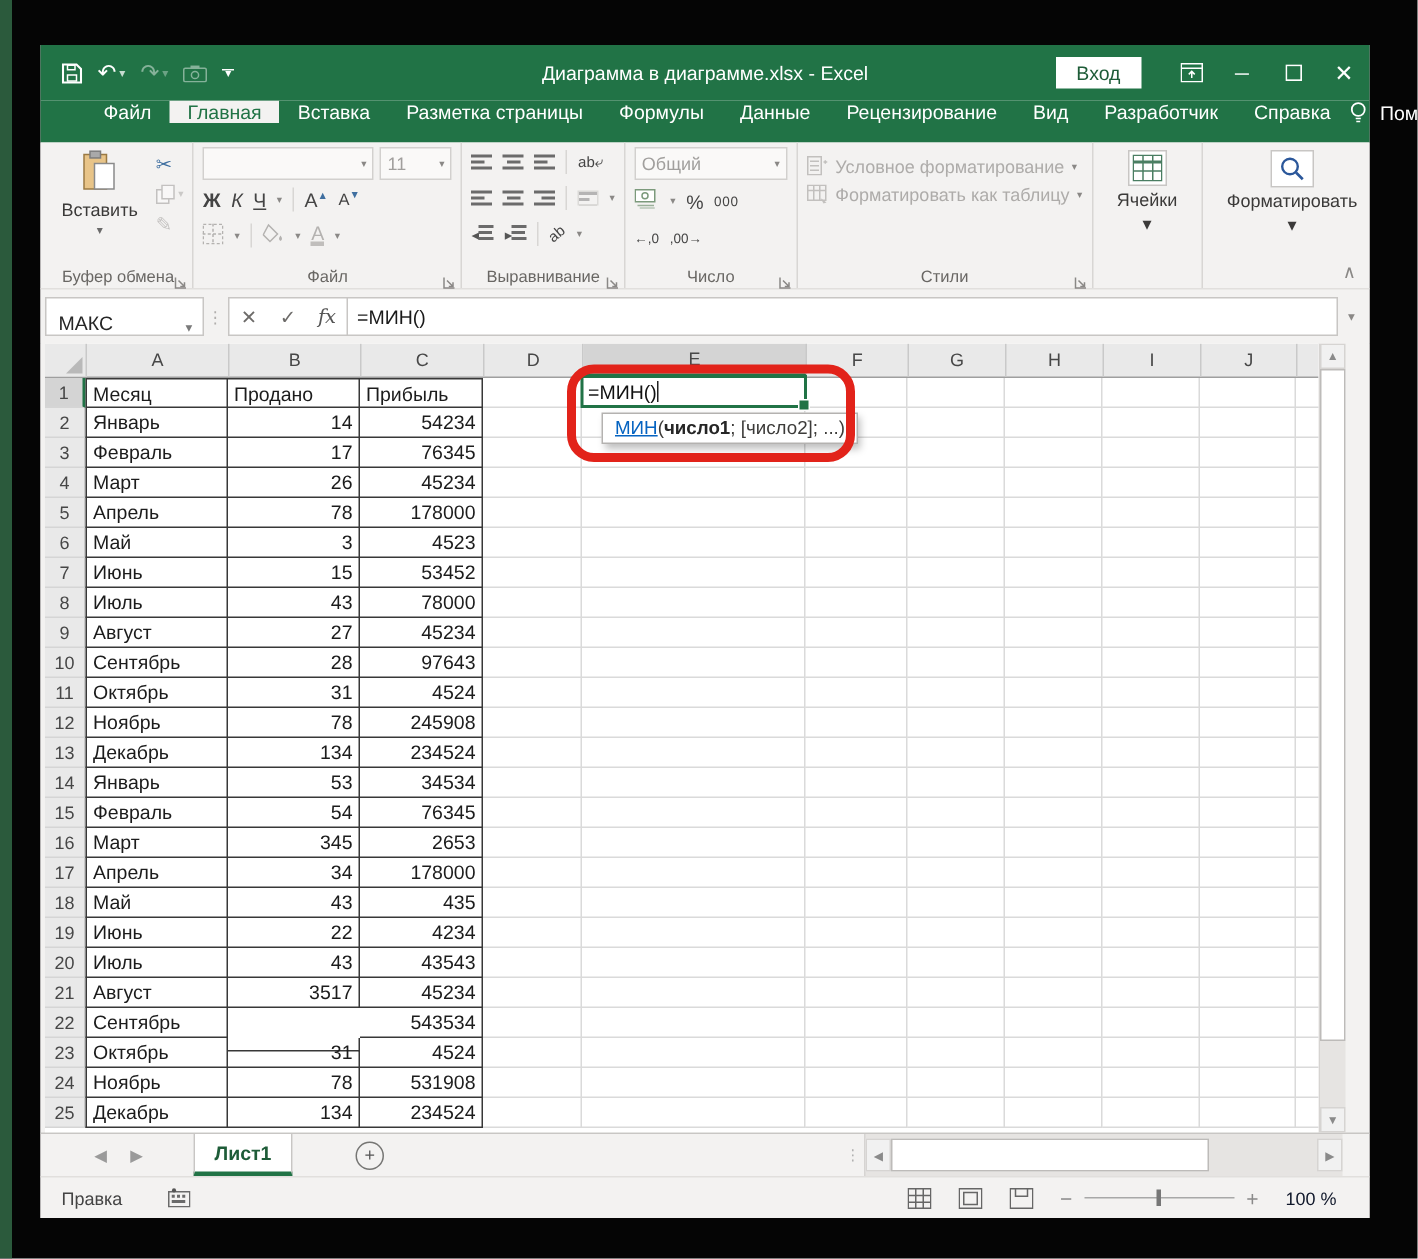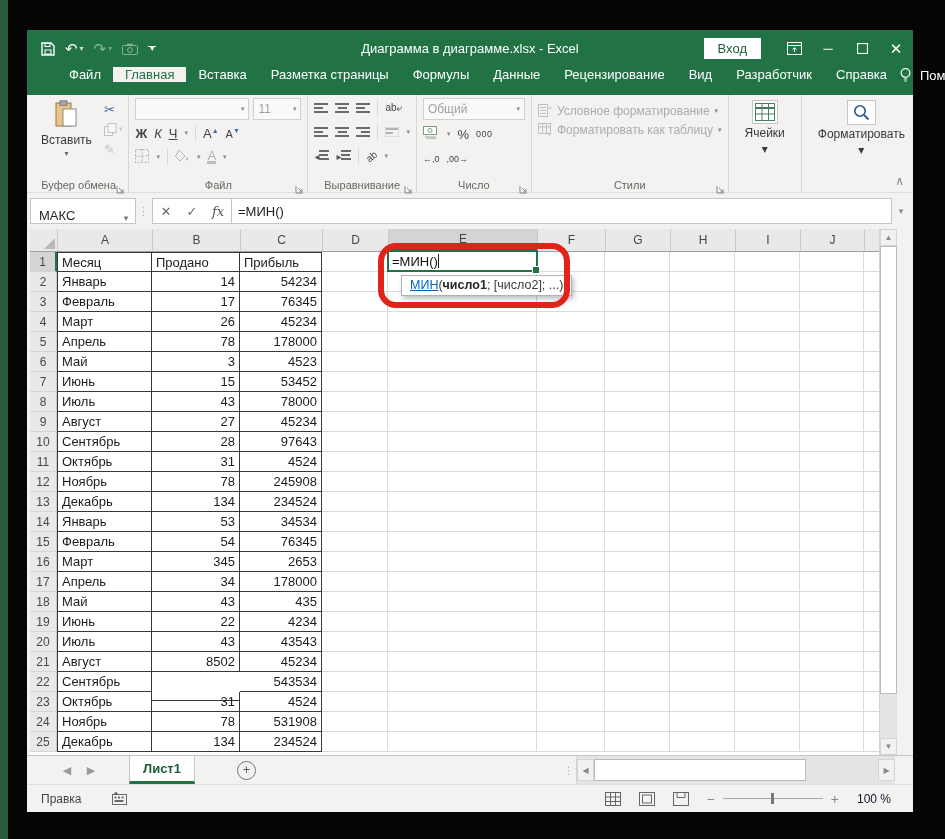--- a/index.html
+++ b/index.html
@@ -723,21 +723,21 @@
             <div class="cell" style="width: 68px; flex: 0 0 68px;"></div>
             <div class="cell" style="width: 65px; flex: 0 0 65px;"></div>
             <div class="cell" style="width: 65px; flex: 0 0 65px;"></div>
             <div class="cell" style="width: 65px; flex: 0 0 65px;"></div>
             <div class="cell" style="width: 64px; flex: 0 0 64px;"></div>
             <div class="cell" style="width: 42px; flex: 0 0 42px;"></div>
           </div>
           <div class="grow">
             <div class="rowhdr">21</div>
             <div class="cell tbl tbll" style="width: 95px; flex: 0 0 95px;">Август</div>
-            <div class="cell tbl num" style="width: 88px; flex: 0 0 88px;">8502</div>
+            <div class="cell tbl num" style="width: 88px; flex: 0 0 88px;">3517</div>
             <div class="cell tbl num" style="width: 82px; flex: 0 0 82px;">45234</div>
             <div class="cell" style="width: 66px; flex: 0 0 66px;"></div>
             <div class="cell" style="width: 149px; flex: 0 0 149px;"></div>
             <div class="cell" style="width: 68px; flex: 0 0 68px;"></div>
             <div class="cell" style="width: 65px; flex: 0 0 65px;"></div>
             <div class="cell" style="width: 65px; flex: 0 0 65px;"></div>
             <div class="cell" style="width: 65px; flex: 0 0 65px;"></div>
             <div class="cell" style="width: 64px; flex: 0 0 64px;"></div>
             <div class="cell" style="width: 42px; flex: 0 0 42px;"></div>
           </div>

